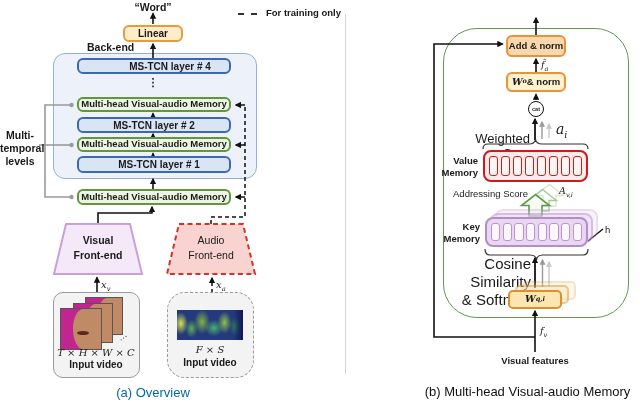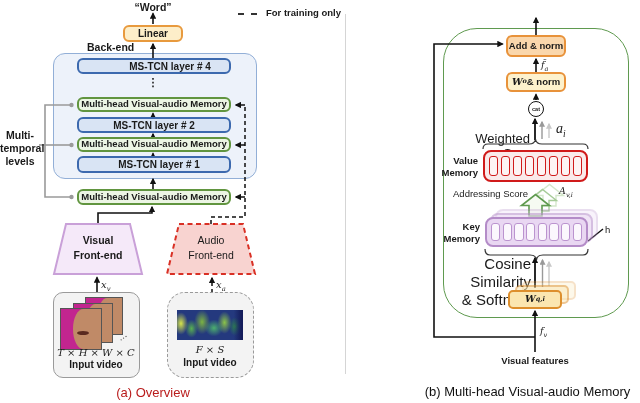--- a/index.html
+++ b/index.html
@@ -155,35 +155,35 @@
            radial-gradient(10px 16px at 6% 45%, #d7e54a, rgba(0,0,0,0) 70%),
            radial-gradient(9px 13px at 22% 62%, #58b050, rgba(0,0,0,0) 70%),
            radial-gradient(11px 17px at 38% 40%, #7cb342, rgba(0,0,0,0) 72%),
            radial-gradient(13px 12px at 56% 60%, #4caf6e, rgba(0,0,0,0) 70%),
            radial-gradient(10px 16px at 72% 42%, #8bc34a, rgba(0,0,0,0) 70%),
            radial-gradient(9px 13px at 88% 55%, #2e7d52, rgba(0,0,0,0) 72%);"></div>
     <div class="lbl math" style="left:0;top:51px;width:84px;text-align:center;font-size:10px;">F × S</div>
     <div class="lbl" style="left:0;top:64px;width:84px;text-align:center;font-size:10px;font-weight:600;">Input video</div>
   </div>
 
-  <div class="lbl z2" style="left:73px;top:385px;width:160px;text-align:center;font-size:13px;color:#b91c1c;">(a) Overview</div>
+  <div class="lbl z2" style="left:73px;top:385px;width:160px;text-align:center;font-size:13px;color:#0369a1;">(a) Overview</div>
 
   <div class="box z2" style="left:506px;top:35px;width:60px;height:22px;border:2px solid #e8923a;border-radius:6px;background:#fad7ac;font-size:9.5px;">Add &amp; norm</div>
 
   <div class="lbl z2 math" style="left:541px;top:59px;font-size:9.5px;"><span>f̃</span><sub>a</sub></div>
 
   <div class="box z2" style="left:506px;top:72px;width:60px;height:20px;border:2px solid #e8923a;border-radius:6px;background:#fdf2cd;font-size:9.5px;">
     <span class="math">W</span>
       <sub class="math">o</sub>
       <span> &amp; norm</span>
   </div>
 
   <div class="box z2" style="left:528px;top:101px;width:16px;height:16px;border:1.5px solid #111;border-radius:50%;background:#fff;font-size:5.5px;font-weight:600;">cat</div>
 
-  <div class="lbl z2 math" style="left:556px;top:121px;font-size:14px;font-family:Liberation Serif, serif;"><span>a</span><sub>i</sub></div>
+  <div class="lbl z2 math" style="left:556px;top:121px;font-size:14px;"><span>a</span><sub>i</sub></div>
 
   <div class="lbl z2" style="left:450px;top:131px;width:80px;text-align:right;font-size:13px;">Weighted Sum</div>
 
   <div class="abs z2" style="left:483px;top:150px;width:105px;height:32px;border:2.5px solid #d01a1a;border-radius:8px;background:#faeaea;box-sizing:border-box;">
     <div class="slots" style="left:0;top:0;width:100%;height:100%;">
       <div class="slot vslot"></div>
     <div class="slot vslot"></div>
         <div class="slot vslot"></div>
         <div class="slot vslot"></div>
         <div class="slot vslot"></div>

